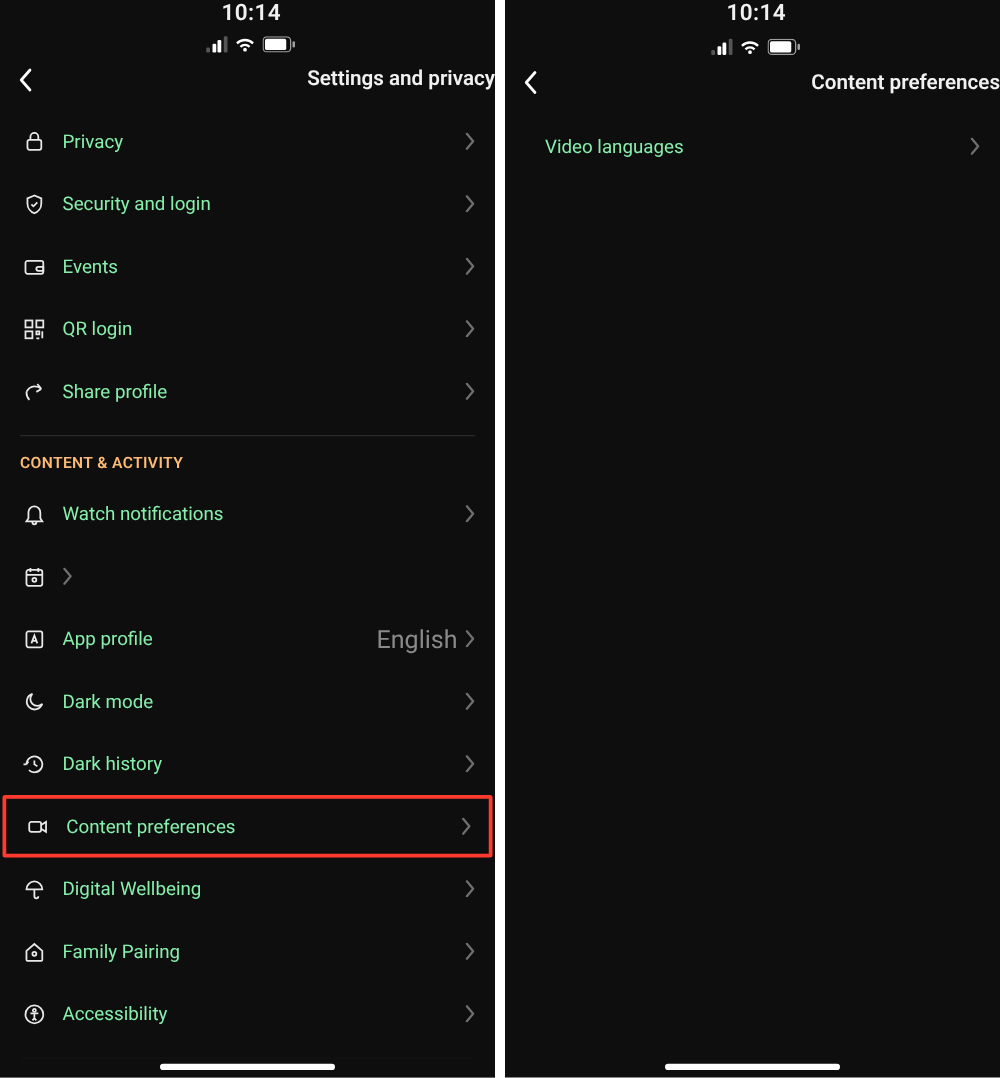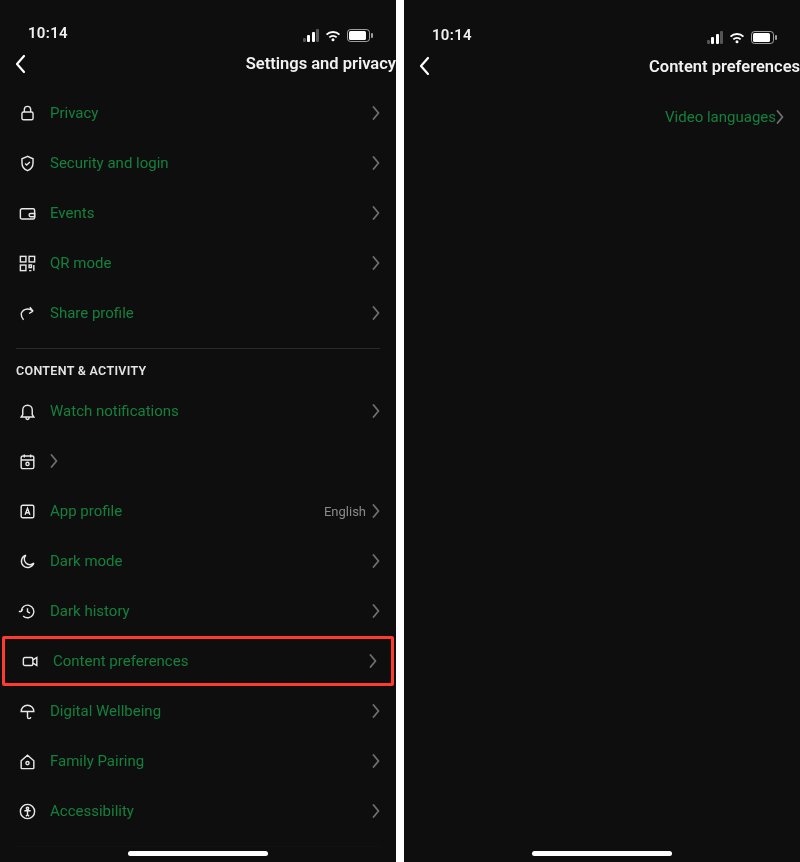--- a/index.html
+++ b/index.html
@@ -19,26 +19,27 @@
     color: #f1f1f1;
     position: relative;
     overflow: hidden;
     display: flex;
     flex-direction: column;
   }
   
   .statusbar {
     height: 44px;
     display: flex;
-    align-items: flex-end;
+    align-items: center;
     justify-content: space-between;
     padding: 0 22px 0 28px;
-    font-size: 15px;
+    font-size: 18px;
     font-weight: 600;
     letter-spacing: 0.3px;
+    flex-direction: column;
   }
   .status-right { display: flex; align-items: center; gap: 5px; }
   .signal { display: flex; align-items: flex-end; gap: 1.5px; }
   .signal .bar { width: 3px; background: #fff; border-radius: 1px; }
   .signal .bar.off { background: #555; }
   .signal .b1 { height: 4px; }
   .signal .b2 { height: 7px; }
   .signal .b3 { height: 10px; }
   .signal .b4 { height: 13px; }
   .wifi svg, .battery svg { display: block; }
@@ -82,52 +83,52 @@
     height: 22px;
     display: flex;
     align-items: center;
     justify-content: center;
     margin-right: 12px;
     color: #e8e8e8;
   }
   .row .label {
     flex: 1 1 auto;
     font-size: 15px;
-    color: #15803d;
+    color: #86efac;
   }
   .row .value {
-    font-size: 13px;
+    font-size: 20px;
     color: #8a8a8a;
     margin-right: 6px;
   }
   .row .chev {
     color: #6f6f6f;
     display: flex;
     align-items: center;
   }
   .section-header {
     font-size: 12.5px;
     font-weight: 600;
-    color: #e5e5e5;
+    color: #fdba74;
     letter-spacing: 0.3px;
     padding: 14px 16px 8px 16px;
   }
   .hr {
     height: 1px;
     background: #2a2a2a;
     margin: 10px 16px 0 16px;
   }
   .highlight {
     border: 3px solid #ff3b30;
     border-radius: 2px;
     margin: 0 2px;
   }
   .highlight.row { padding: 0 14px; }
   
-  .row.no-icon .label { margin-left: 0; text-align: right; }
+  .row.no-icon .label { margin-left: 16px; }
   
   .home-ind {
     position: absolute;
     left: 50%;
     bottom: 6px;
     transform: translateX(-50%);
     width: 140px;
     height: 5px;
     border-radius: 3px;
     background: #fff;
@@ -227,21 +228,21 @@
 
     <div class="row">
       <span class="icon">
           <svg width="19" height="19" viewBox="0 0 24 24" fill="none" stroke="currentColor" stroke-width="1.8">
             <rect x="3" y="3" width="7" height="7"></rect>
             <rect x="14" y="3" width="7" height="7"></rect>
             <rect x="3" y="14" width="7" height="7"></rect>
             <path d="M14 14h3v3h-3zM20 14v7M14 21h3"></path>
           </svg>
         </span>
-      <span class="label">QR mode</span>
+      <span class="label">QR login</span>
       <span class="chev">
           <svg width="8" height="14" viewBox="0 0 8 14">
             <path d="m1.5 1 5 6-5 6" fill="none" stroke="currentColor" stroke-width="1.8" stroke-linecap="round" stroke-linejoin="round"></path>
           </svg>
         </span>
     </div>
 
     <div class="row">
       <span class="icon">
           <svg width="19" height="19" viewBox="0 0 24 24" fill="none" stroke="currentColor" stroke-width="1.8">

